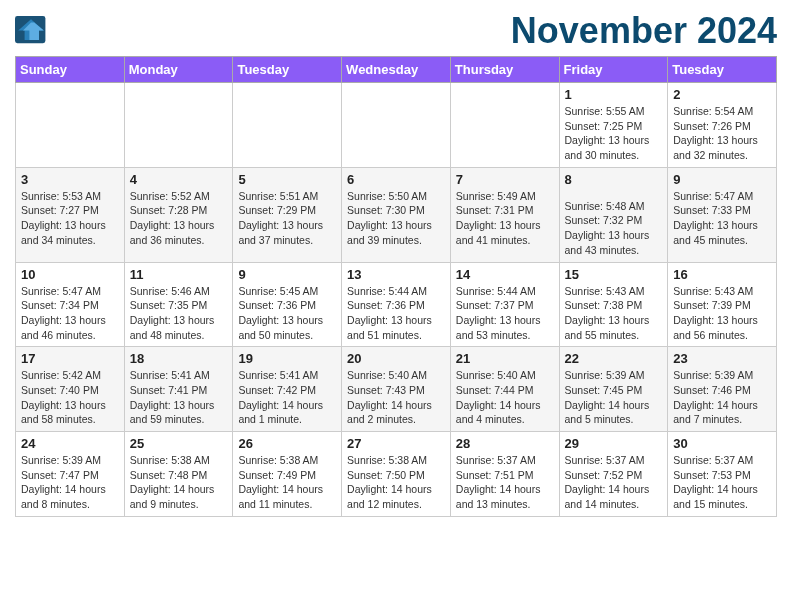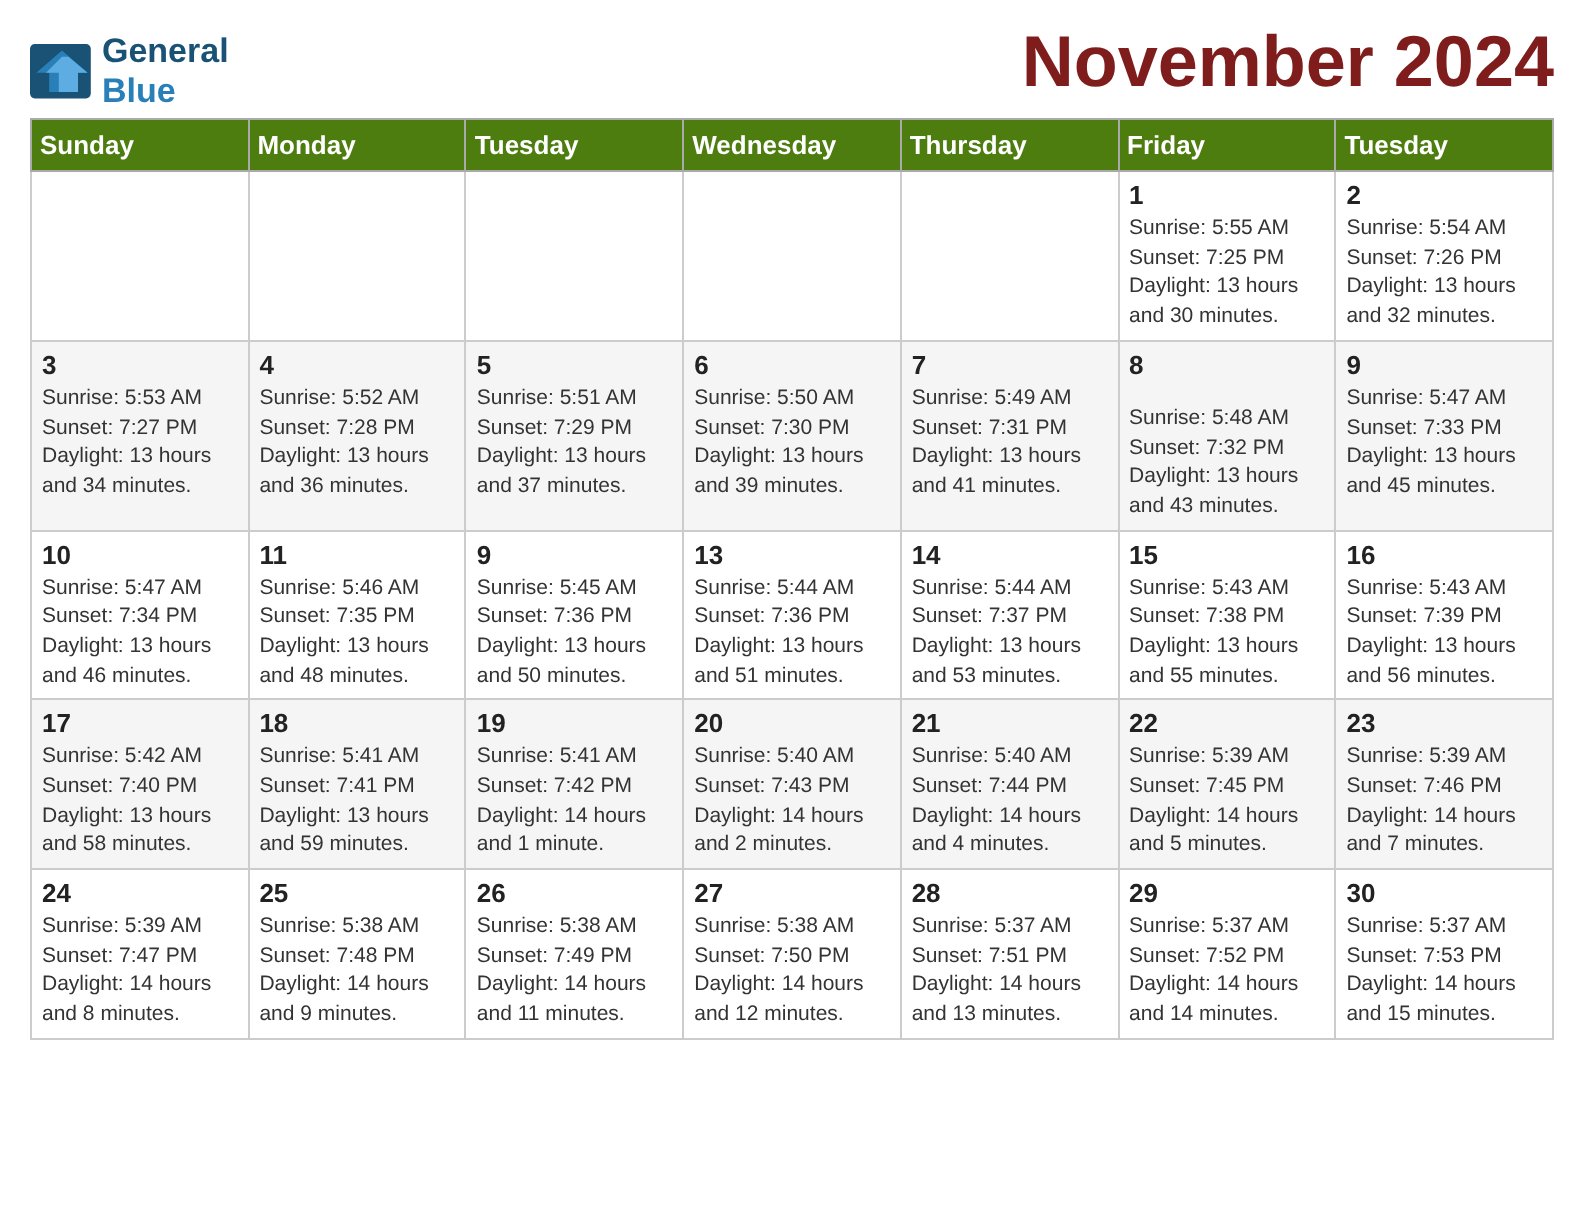--- a/index.html
+++ b/index.html
@@ -25,34 +25,34 @@
       width: 32px;
       height: 28px;
       margin-right: 4px;
     }
     .title-area {
       text-align: right;
     }
     .month-title {
       font-size: 36px;
       font-weight: bold;
-      color: #7f1d1d;
+      color: #0c4a6e;
     }
     .location-title {
       font-size: 16px;
       color: #444;
       margin-top: 2px;
     }
     table {
       width: 100%;
       border-collapse: collapse;
       table-layout: fixed;
     }
     thead tr th {
-      background: #4d7c0f;
+      background: #8b5cf6;
       color: #fff;
       font-size: 13px;
       font-weight: bold;
       padding: 5px 4px;
       text-align: left;
       border: 1px solid #aaa;
     }
     tbody tr td {
       border: 1px solid #ccc;
       vertical-align: top;
@@ -85,24 +85,20 @@
 </head>
 <body>
 
 <div class="header-area">
   <div class="logo">
     <svg class="logo-icon" viewBox="0 0 40 35" xmlns="http://www.w3.org/2000/svg">
       <rect x="0" y="0" width="38" height="34" rx="3" fill="#1a5276"></rect>
       <polygon points="20,4 36,18 28,18 28,30 12,30 12,18 4,18" fill="#2980b9"></polygon>
       <polygon points="24,8 36,18 30,18 30,30 18,30 18,18 10,18 20,8" fill="#5dade2"></polygon>
     </svg>
-    <div>
-      <div style="font-size:17px;font-weight:bold;color:#1a5276;line-height:1.15;">General</div>
-      <div style="font-size:17px;font-weight:bold;color:#2980b9;line-height:1.15;">Blue</div>
-    </div>
   </div>
   <div class="title-area">
     <div class="month-title">November 2024</div>
   </div>
 </div>
 
 <table>
   <thead>
     <tr id="header-row">
         <th>Sunday</th>

